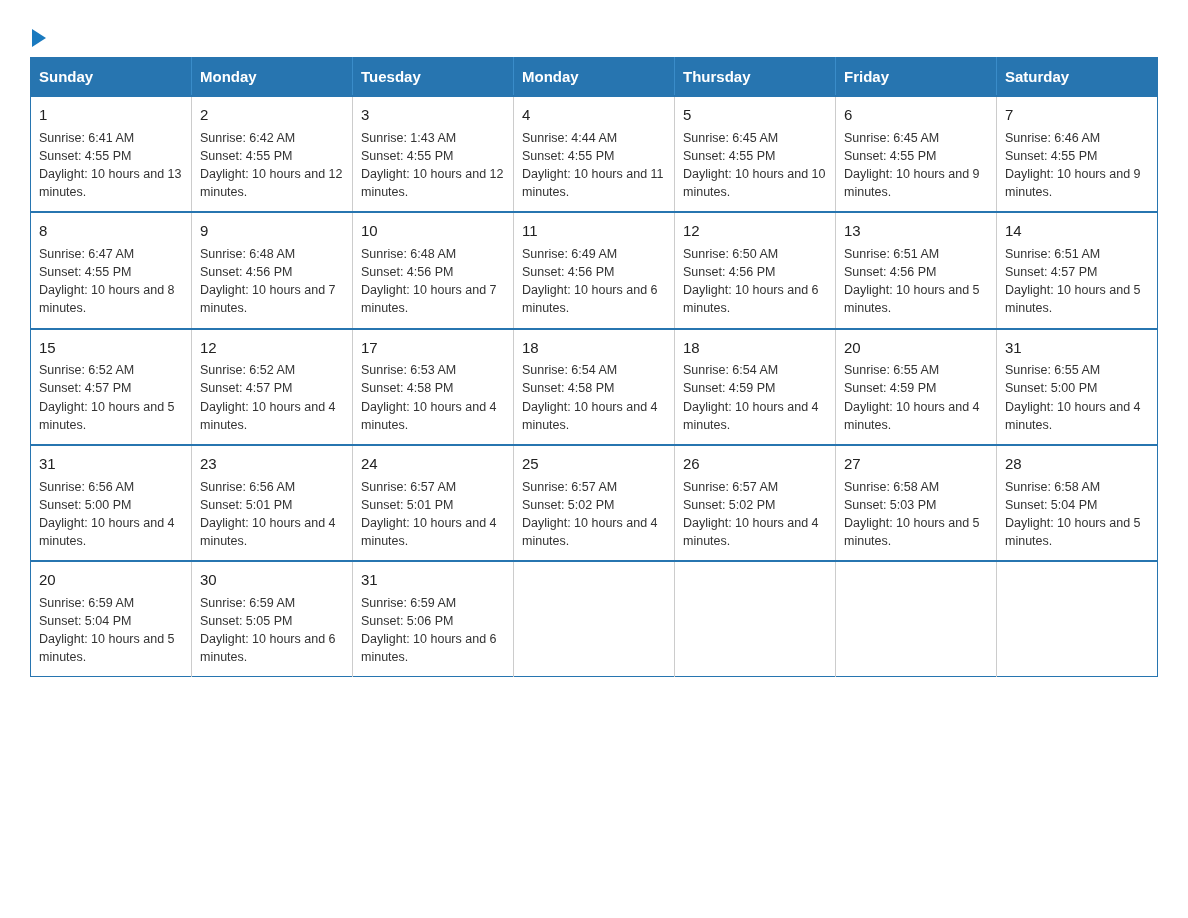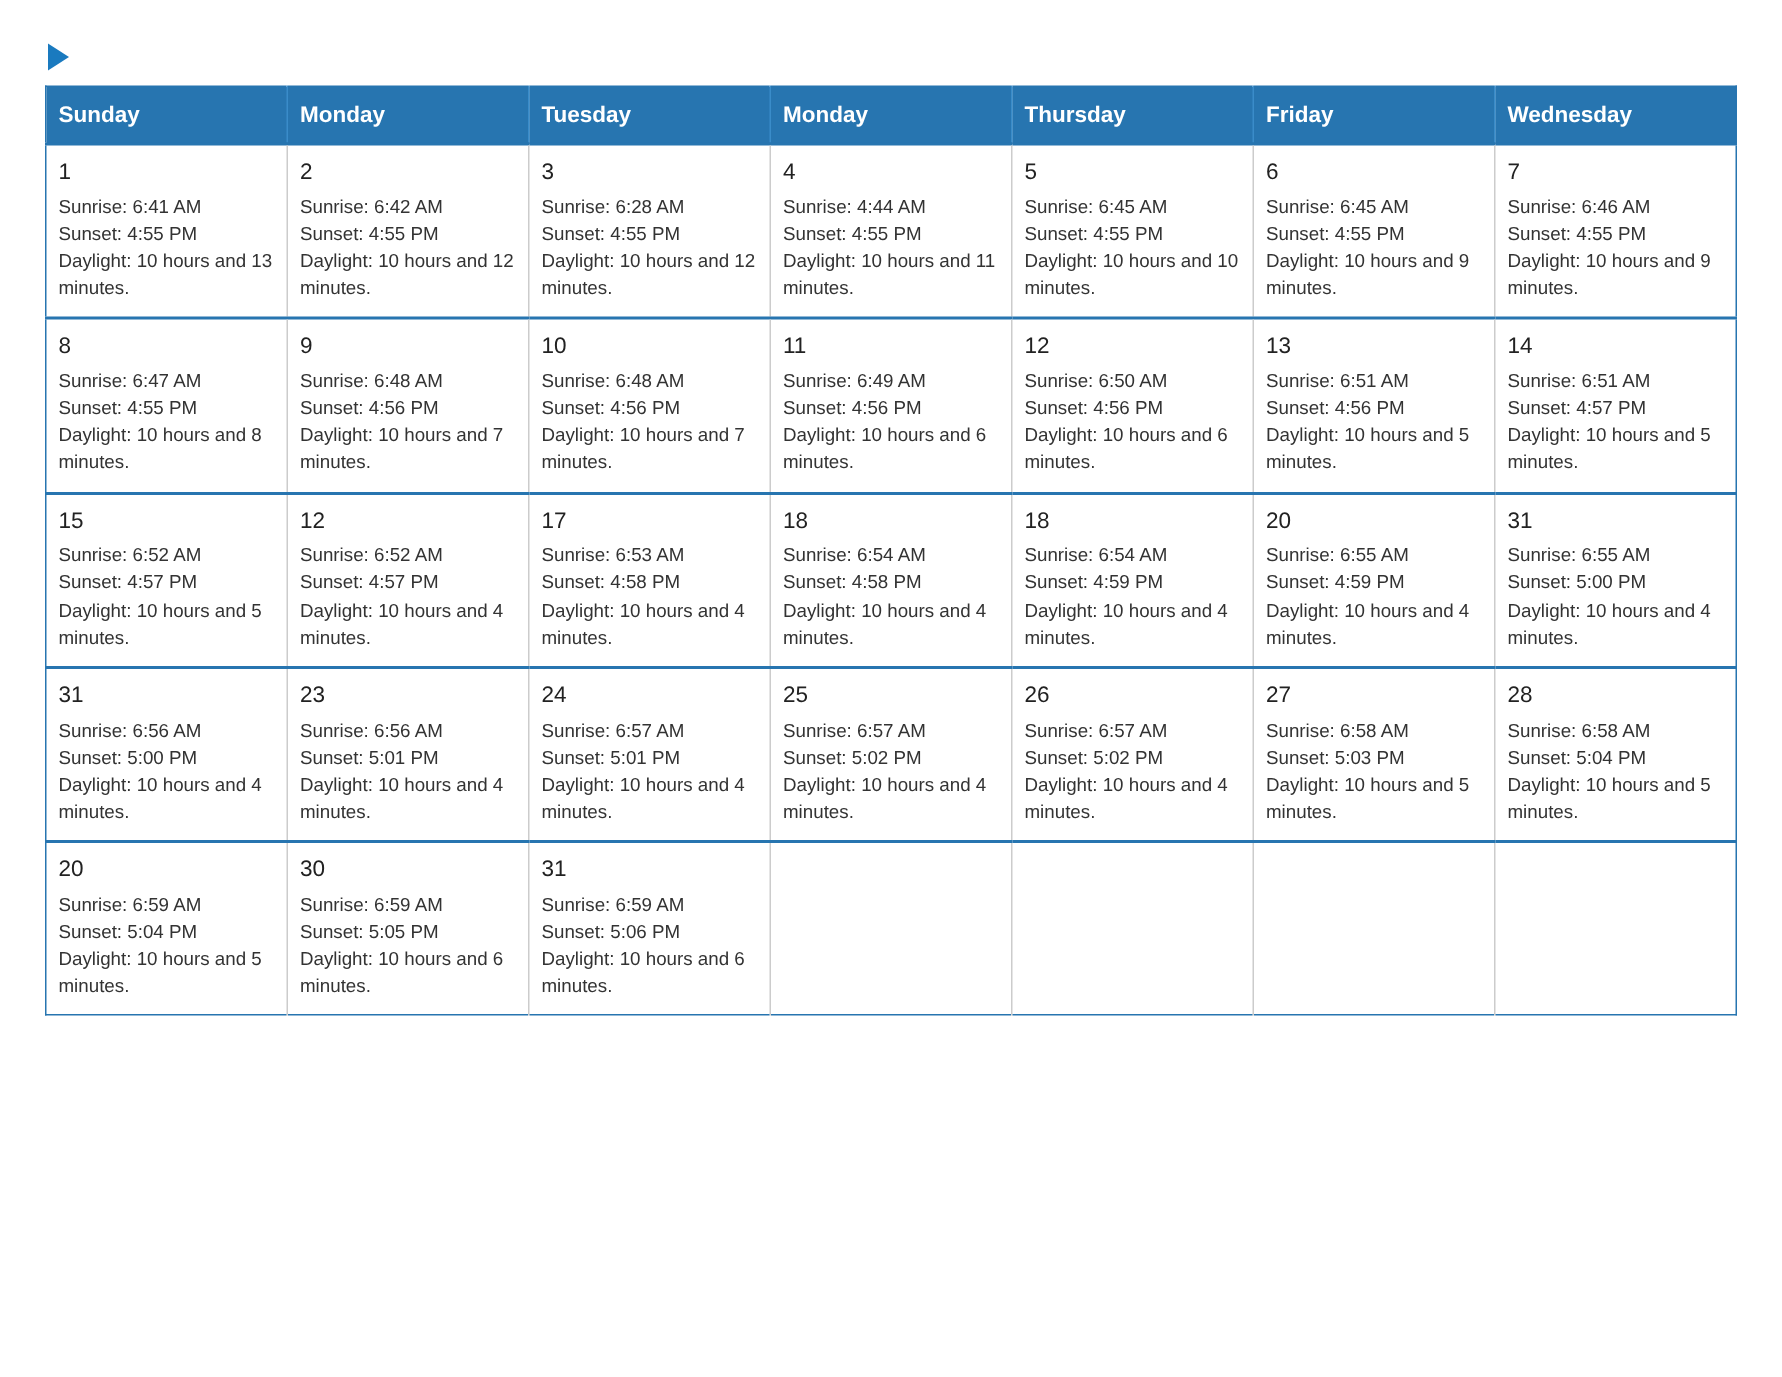--- a/index.html
+++ b/index.html
@@ -125,28 +125,28 @@
 
 <table class="calendar">
   <thead>
     <tr>
     <th>Sunday</th>
         <th>Monday</th>
         <th>Tuesday</th>
         <th>Monday</th>
         <th>Thursday</th>
         <th>Friday</th>
-        <th>Wednesday</th>
+        <th>Saturday</th>
       </tr>
   </thead>
   <tbody id="calendar-body">
   <tr>
         <td><span class="day-num">1</span><span>Sunrise: 6:41 AM</span><br><span>Sunset: 4:55 PM</span><br><span>Daylight: 10 hours and 13 minutes.</span></td>
         <td><span class="day-num">2</span><span>Sunrise: 6:42 AM</span><br><span>Sunset: 4:55 PM</span><br><span>Daylight: 10 hours and 12 minutes.</span></td>
-        <td><span class="day-num">3</span><span>Sunrise: 6:28 AM</span><br><span>Sunset: 4:55 PM</span><br><span>Daylight: 10 hours and 12 minutes.</span></td>
+        <td><span class="day-num">3</span><span>Sunrise: 1:43 AM</span><br><span>Sunset: 4:55 PM</span><br><span>Daylight: 10 hours and 12 minutes.</span></td>
         <td><span class="day-num">4</span><span>Sunrise: 4:44 AM</span><br><span>Sunset: 4:55 PM</span><br><span>Daylight: 10 hours and 11 minutes.</span></td>
         <td><span class="day-num">5</span><span>Sunrise: 6:45 AM</span><br><span>Sunset: 4:55 PM</span><br><span>Daylight: 10 hours and 10 minutes.</span></td>
         <td><span class="day-num">6</span><span>Sunrise: 6:45 AM</span><br><span>Sunset: 4:55 PM</span><br><span>Daylight: 10 hours and 9 minutes.</span></td>
         <td><span class="day-num">7</span><span>Sunrise: 6:46 AM</span><br><span>Sunset: 4:55 PM</span><br><span>Daylight: 10 hours and 9 minutes.</span></td>
       </tr>
       <tr>
         <td><span class="day-num">8</span><span>Sunrise: 6:47 AM</span><br><span>Sunset: 4:55 PM</span><br><span>Daylight: 10 hours and 8 minutes.</span></td>
         <td><span class="day-num">9</span><span>Sunrise: 6:48 AM</span><br><span>Sunset: 4:56 PM</span><br><span>Daylight: 10 hours and 7 minutes.</span></td>
         <td><span class="day-num">10</span><span>Sunrise: 6:48 AM</span><br><span>Sunset: 4:56 PM</span><br><span>Daylight: 10 hours and 7 minutes.</span></td>
         <td><span class="day-num">11</span><span>Sunrise: 6:49 AM</span><br><span>Sunset: 4:56 PM</span><br><span>Daylight: 10 hours and 6 minutes.</span></td>

